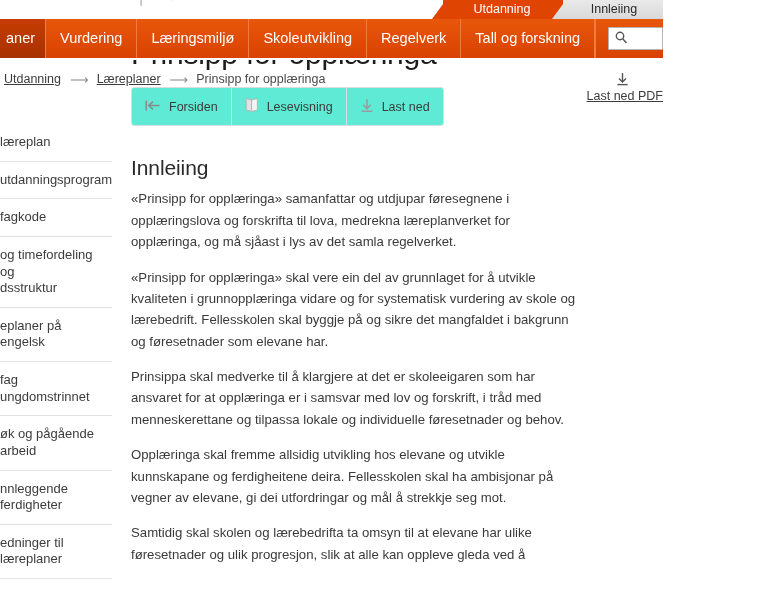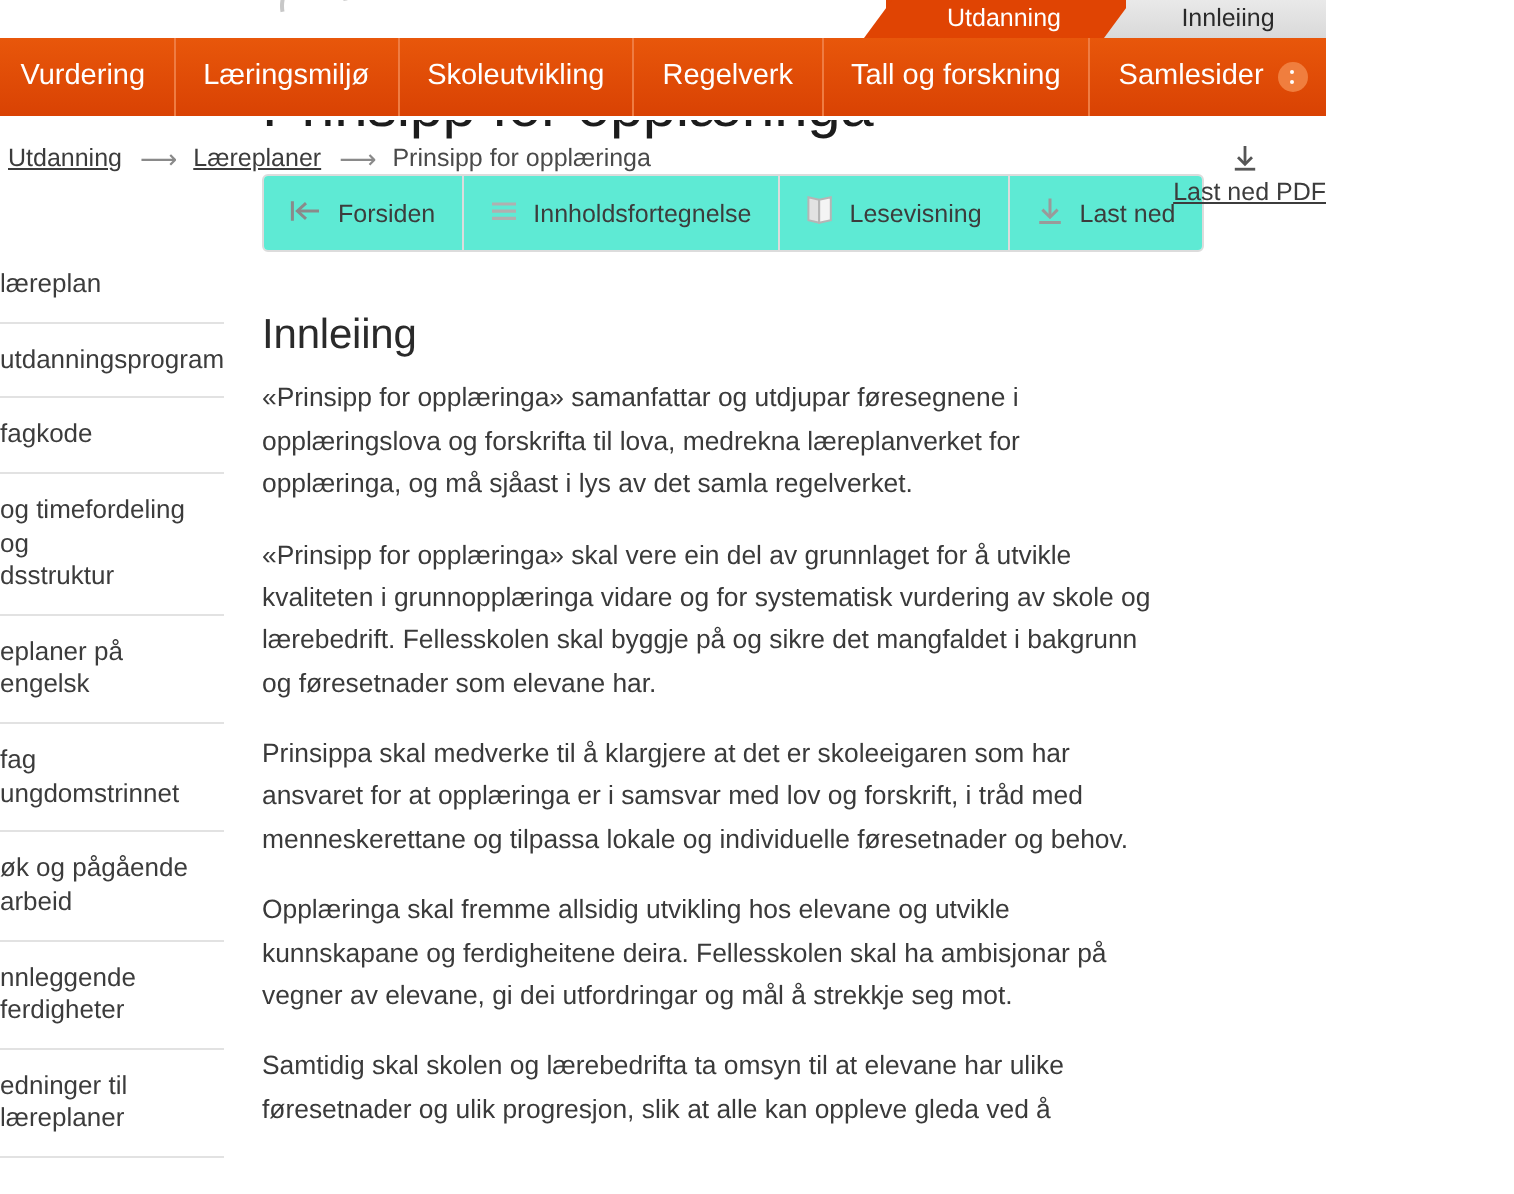--- a/index.html
+++ b/index.html
@@ -336,24 +336,20 @@
       <span>Læringsmiljø</span>
     </div>
     <div class="navitem">
       <span>Skoleutvikling</span>
     </div>
     <div class="navitem">
       <span>Regelverk</span>
     </div>
     <div class="navitem">
       <span>Tall og forskning</span>
-    </div>
-    <div class="navitem">
-      <span>Samlesider</span>
-      <span class="dots-badge"></span>
     </div>
     <div class="search-wrap">
       <div class="search-box">
         <span>
           <svg width="13" height="13" viewBox="0 0 13 13" aria-hidden="true">
             <circle cx="5" cy="5" r="3.7" fill="none" stroke="#555" stroke-width="1.4"></circle>
             <line x1="7.7" y1="7.7" x2="11.5" y2="12" stroke="#555" stroke-width="1.4"></line>
           </svg>
         </span>
         <input class="search-input" type="text" placeholder="" style="">
@@ -408,30 +404,20 @@
           <span class="tool-ico">
             <svg width="16" height="13" viewBox="0 0 16 13" aria-hidden="true">
               <line x1="1.2" y1="1.6" x2="1.2" y2="11.4" stroke="#8a8a8a" stroke-width="1.5"></line>
               <line x1="4" y1="6.5" x2="14.5" y2="6.5" stroke="#8a8a8a" stroke-width="1.5"></line>
               <polyline points="8,2.6 3.7,6.5 8,10.4" fill="none" stroke="#8a8a8a" stroke-width="1.5"></polyline>
             </svg>
           </span>
           <span>Forsiden</span>
         </div>
 
-        <div class="tool-btn">
-          <span class="tool-ico">
-            <svg width="14" height="13" viewBox="0 0 14 13" aria-hidden="true">
-              <line x1="1" y1="3" x2="13" y2="3" stroke="#b0b0b0" stroke-width="1.6"></line>
-              <line x1="1" y1="6.6" x2="13" y2="6.6" stroke="#b0b0b0" stroke-width="1.6"></line>
-              <line x1="1" y1="10.2" x2="13" y2="10.2" stroke="#b0b0b0" stroke-width="1.6"></line>
-            </svg>
-          </span>
-          <span>Innholdsfortegnelse</span>
-        </div>
 
         <div class="tool-btn">
           <span class="tool-ico">
             <svg width="14" height="16" viewBox="0 0 14 16" aria-hidden="true">
               <path d="M1.2 1.6 L6.6 2.9 L6.6 14.4 L1.2 13.1 Z" fill="#e2e2e2" stroke="#b5b5b5" stroke-width="1"></path>
               <path d="M12.4 1.6 L6.6 2.9 L6.6 14.4 L12.4 13.1 Z" fill="#f4f4f4" stroke="#b5b5b5" stroke-width="1"></path>
             </svg>
           </span>
           <span>Lesevisning</span>
         </div>

